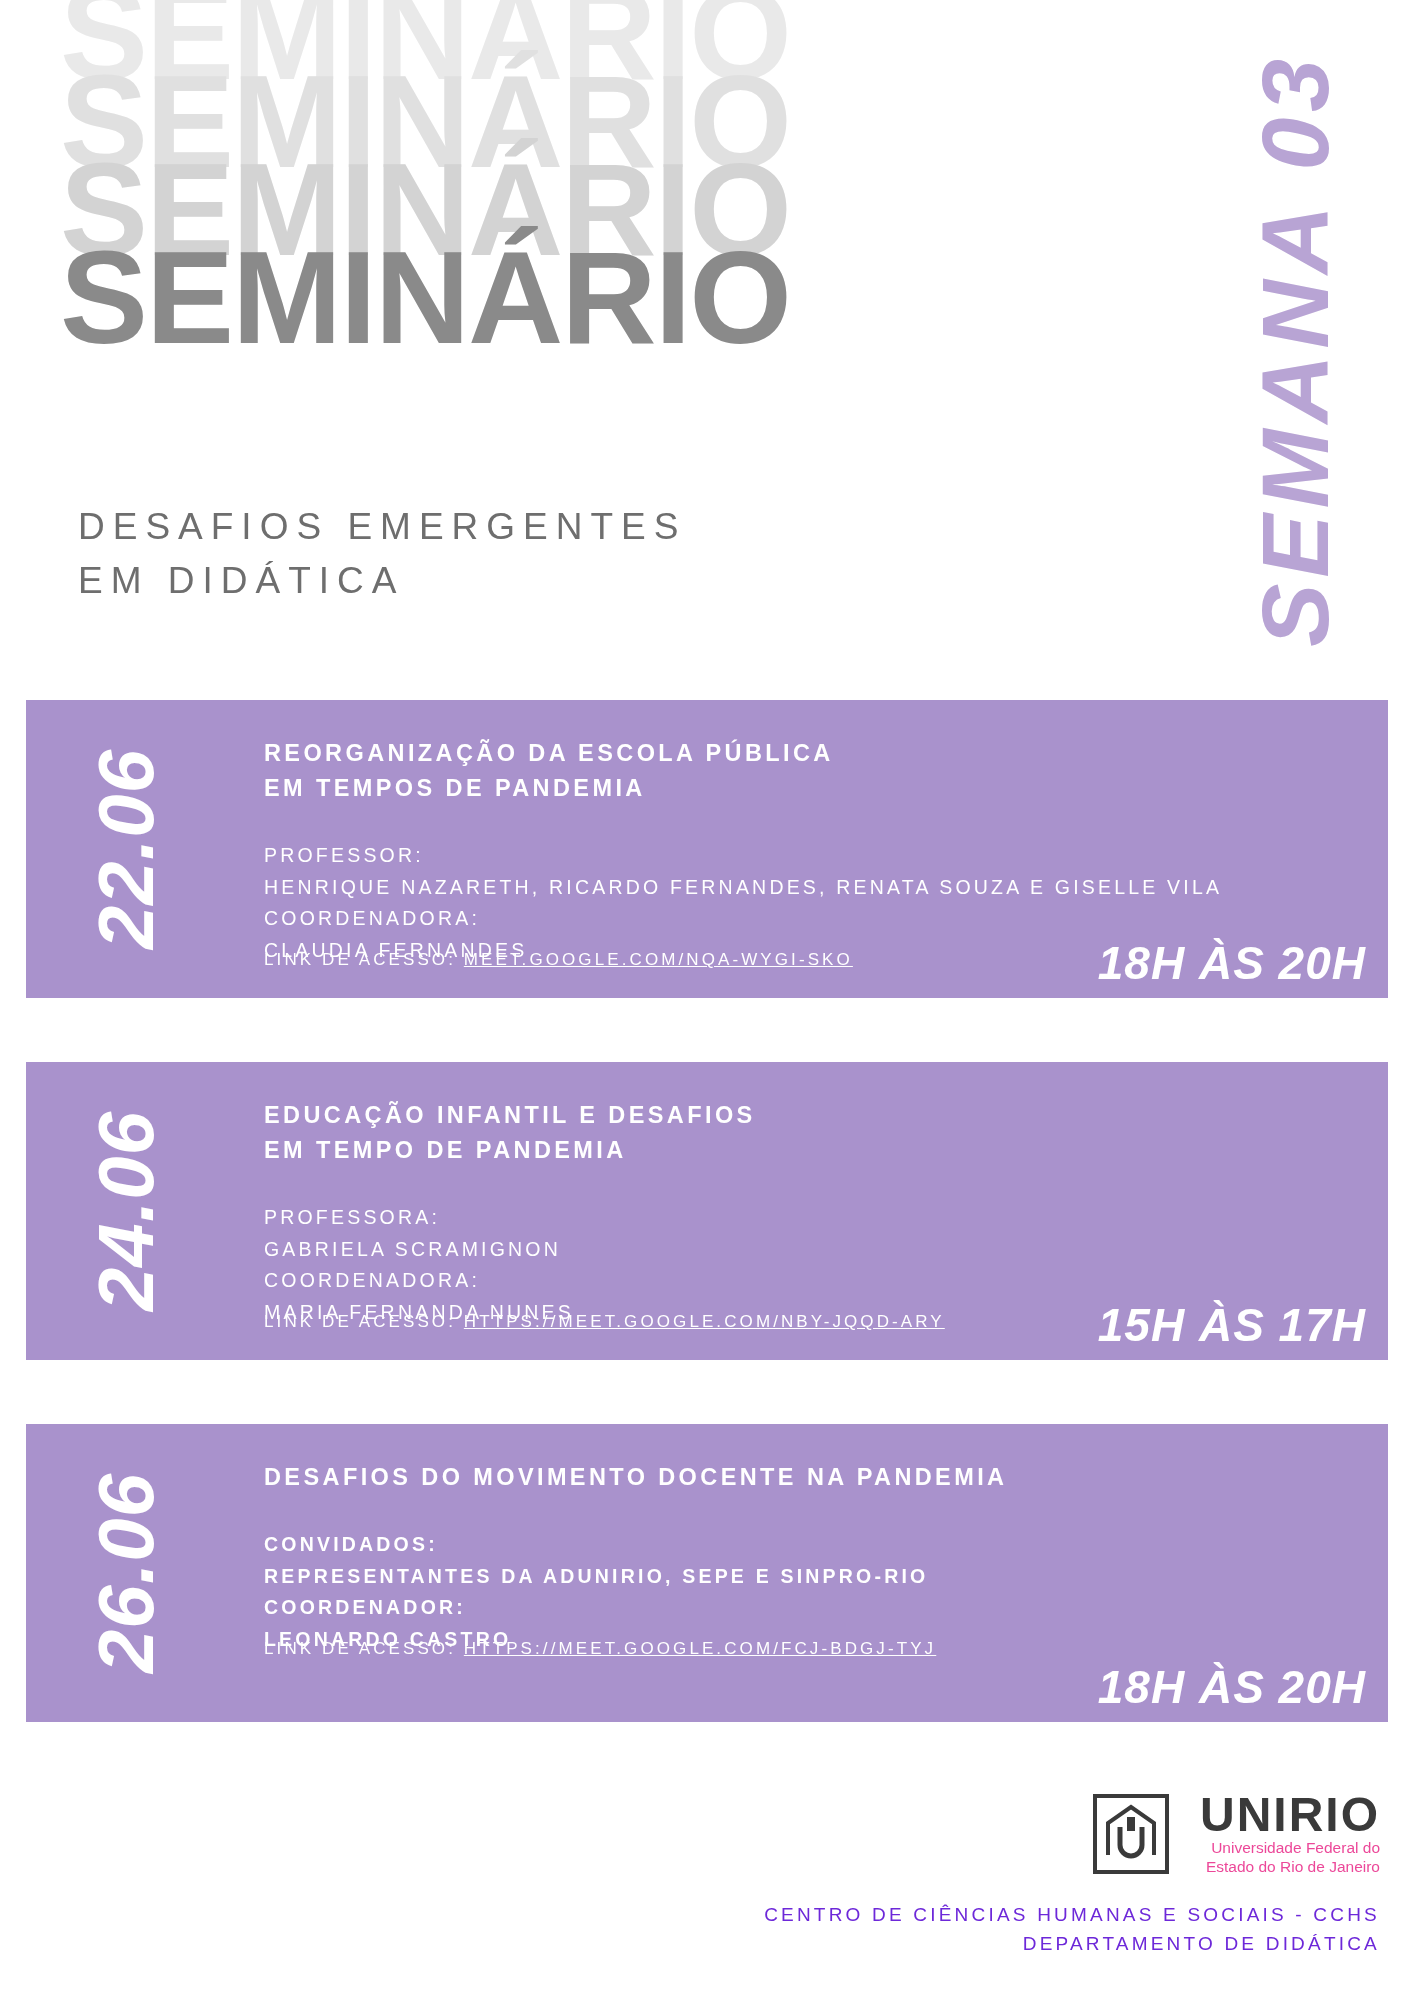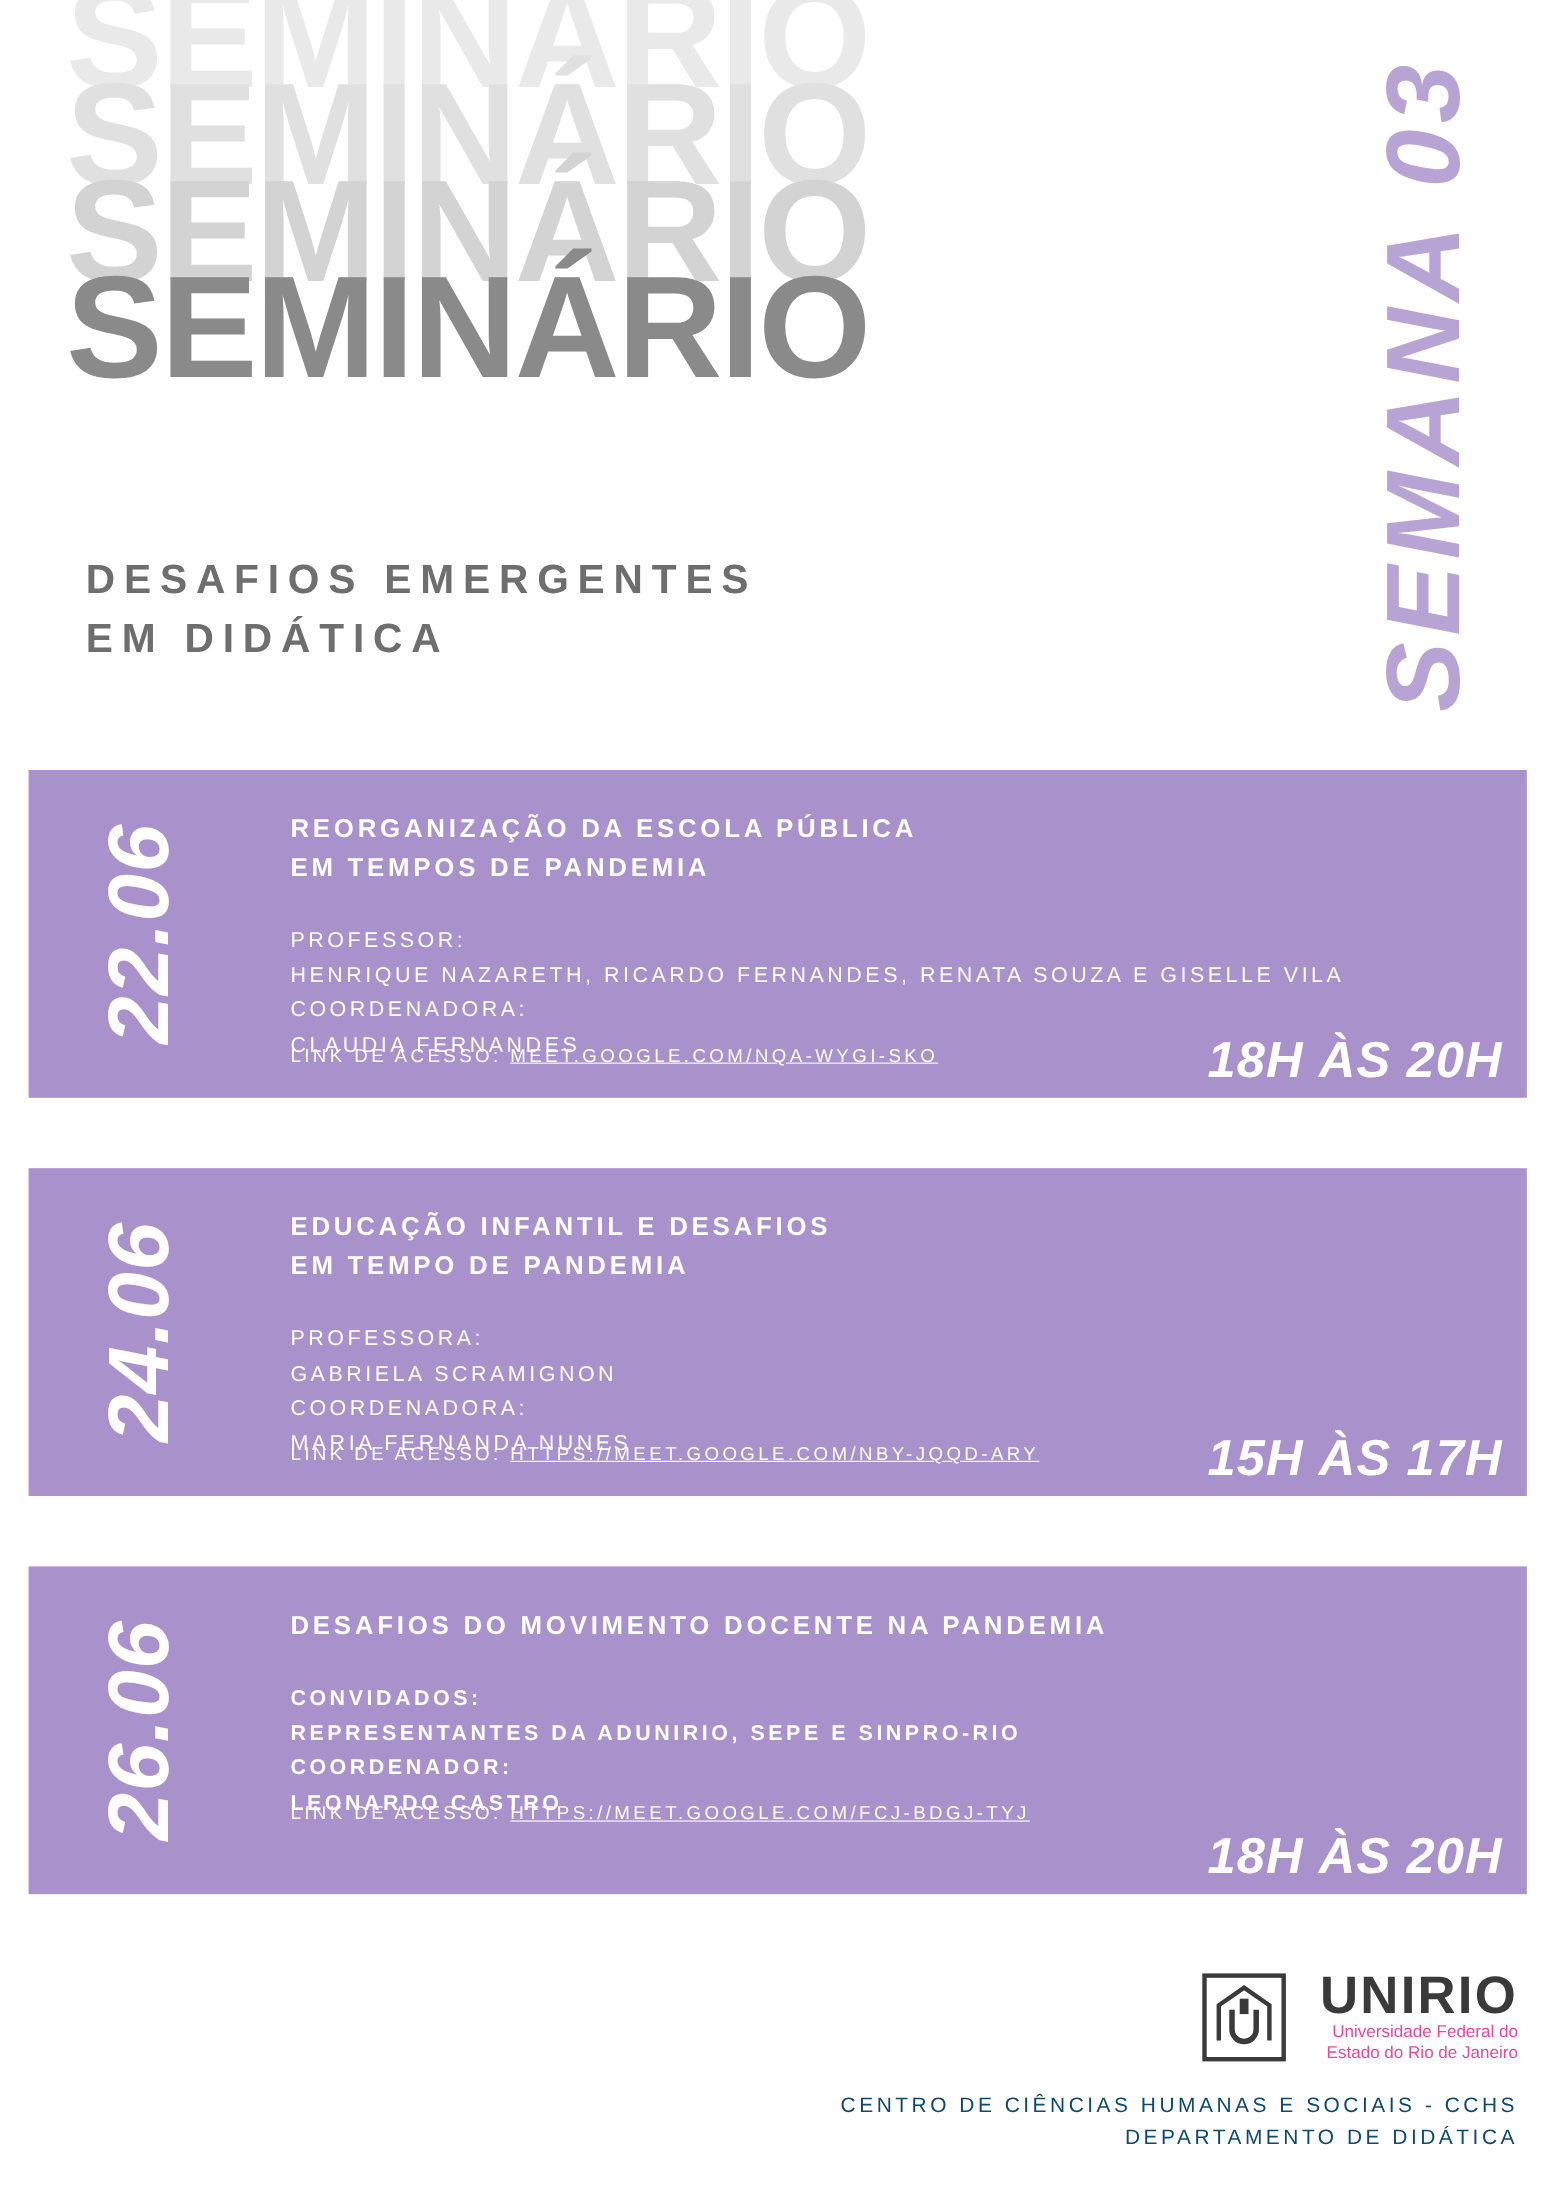--- a/index.html
+++ b/index.html
@@ -44,21 +44,21 @@
   .ghost-2 { top: 66px;   color: #e0e0e0; }
   .ghost-3 { top: 154px;  color: #d3d3d3; }
   .ghost-4 { top: 242px;  color: #8a8a8a; }
 
   #subtitle {
     position: absolute;
     left: 78px;
     top: 500px;
     width: 880px;
     color: #6e6e6e;
-    font-weight: bold;
+    font-weight: normal;
     font-size: 37px;
     letter-spacing: 8px;
     line-height: 1.45;
   }
 
   
   #semana {
     position: absolute;
     right: 24px;
     top: 0px;
@@ -202,21 +202,21 @@
     font-size: 15.5px;
     color: #ec4899;
     line-height: 1.25;
     text-align: right;
   }
   #footer-lines {
     position: absolute;
     right: 34px;
     top: 128px;
     text-align: right;
-    color: #0c4a6e;
+    color: #6d28d9;
     font-size: 19px;
     letter-spacing: 3.2px;
     line-height: 1.55;
   }
 </style>
 </head>
 <body>
 
 <div id="poster">
 

